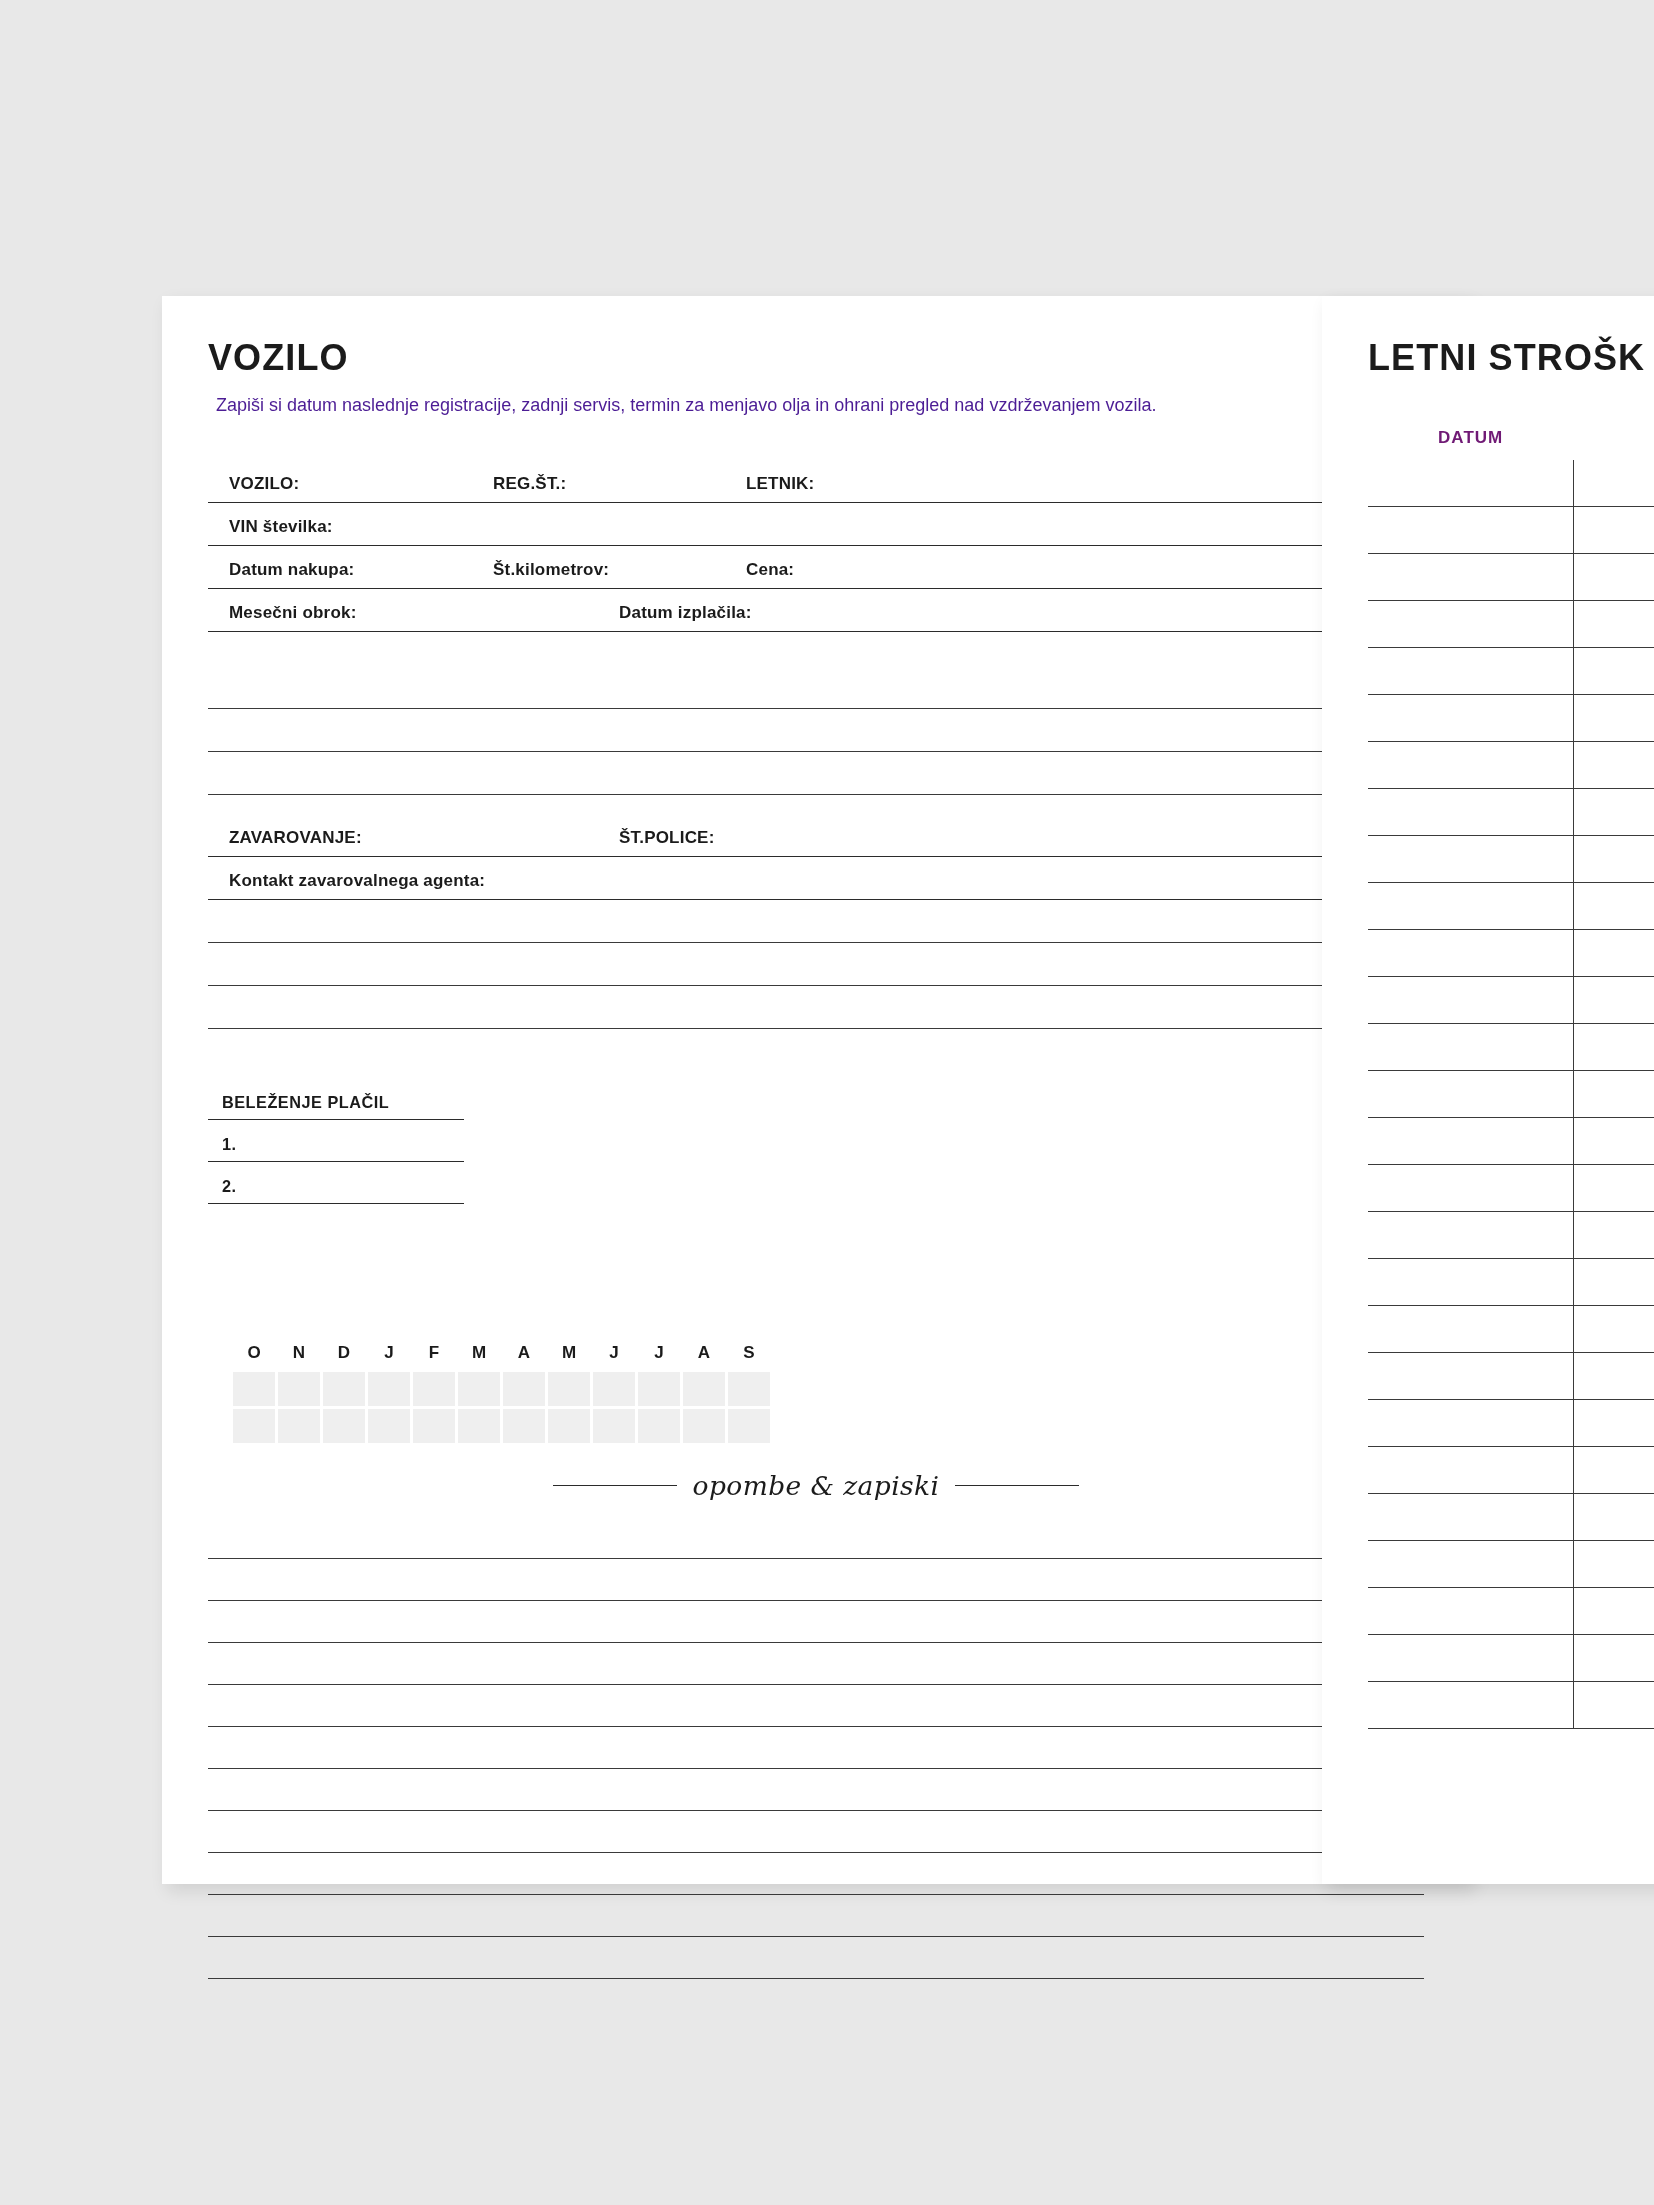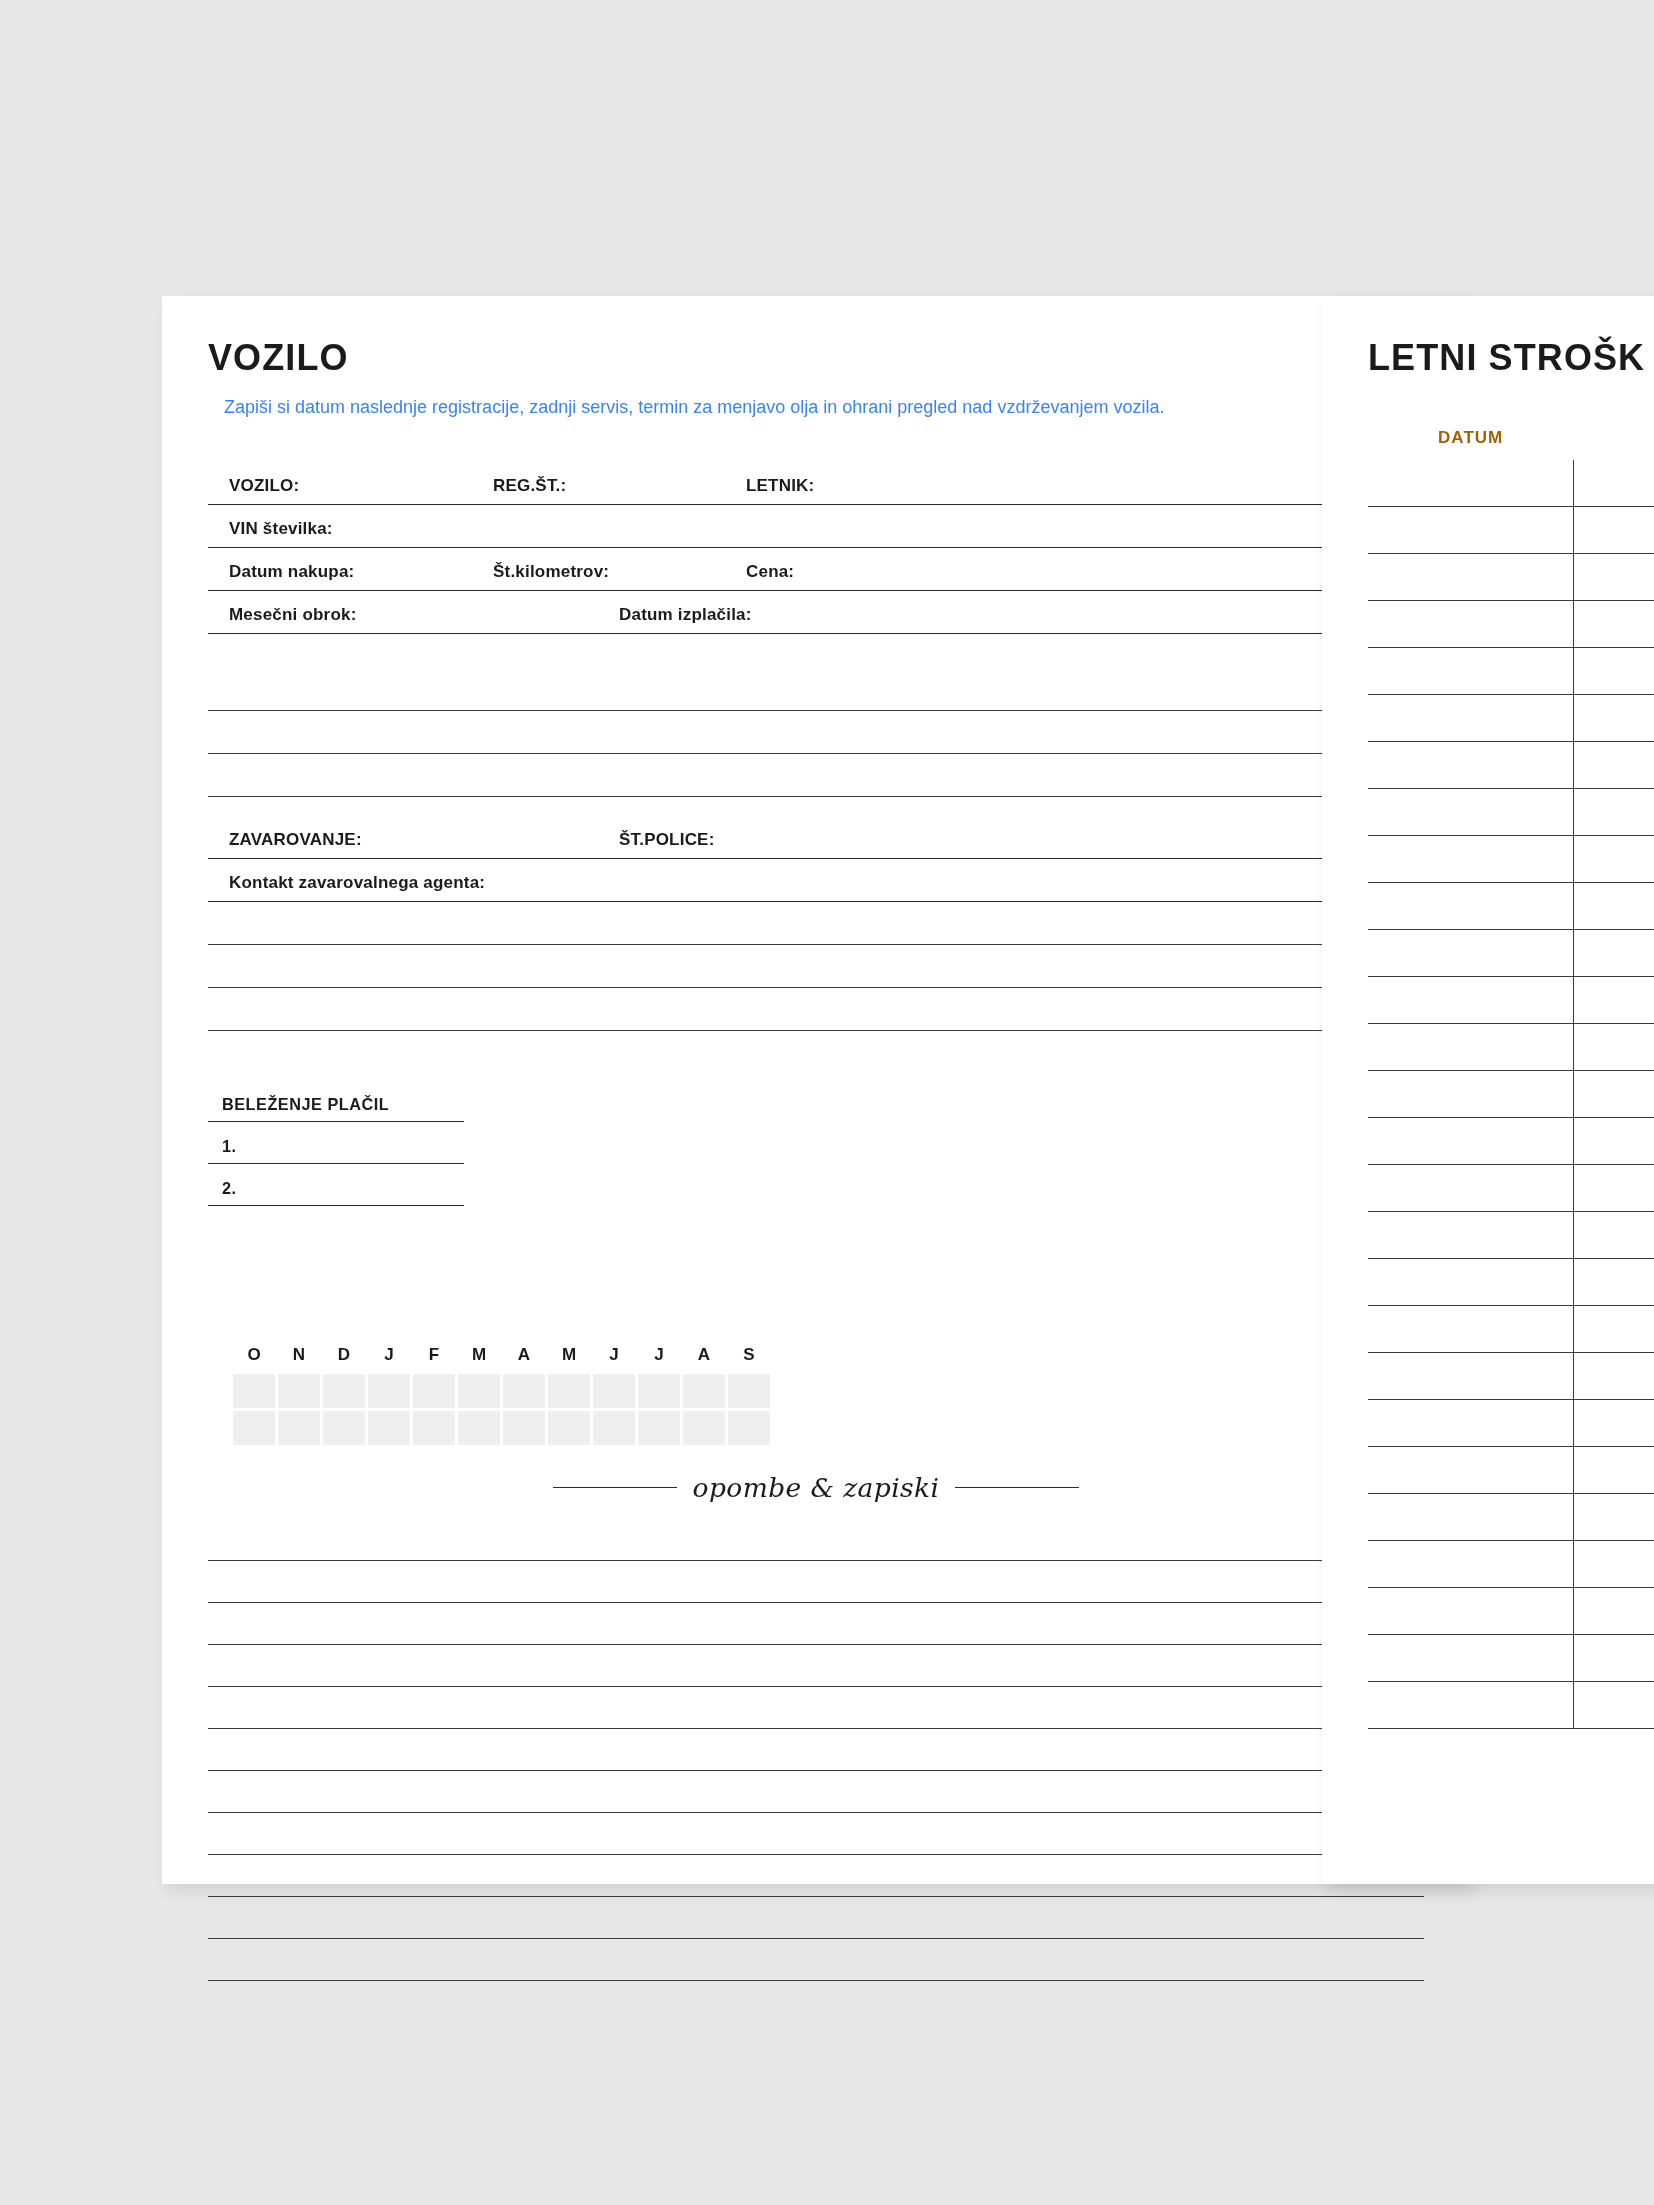--- a/index.html
+++ b/index.html
@@ -42,22 +42,22 @@
     font-size: 36px;
     font-weight: 700;
     letter-spacing: 1.1px;
     color: #1b1b1b;
     margin: 0 0 14px 0;
   }
 
   .subtitle {
     font-size: 18px;
     line-height: 1.42;
-    color: #3b82f6;
-    margin: 16px;
+    color: #4c1d95;
+    margin: 8px;
     max-width: 979px;
     font-weight: 400;
   }
 
   
   .fields {
     margin-top: 41px;
   }
 
   .frow {
@@ -186,21 +186,21 @@
   }
   .p2-table {
     margin-top: 49px;
     width: 794px;
     border-collapse: collapse;
   }
   .p2-table th {
     font-size: 17px;
     font-weight: 700;
     letter-spacing: 1px;
-    color: #a16207;
+    color: #701a75;
     padding: 0 0 12.4px 0;
     text-align: center;
     border: none;
   }
   .p2-table td {
     height: 46px;
     border-bottom: 1.3px solid #3a3a3a;
     border-right: 1.3px solid #3a3a3a;
     padding: 0;
   }

